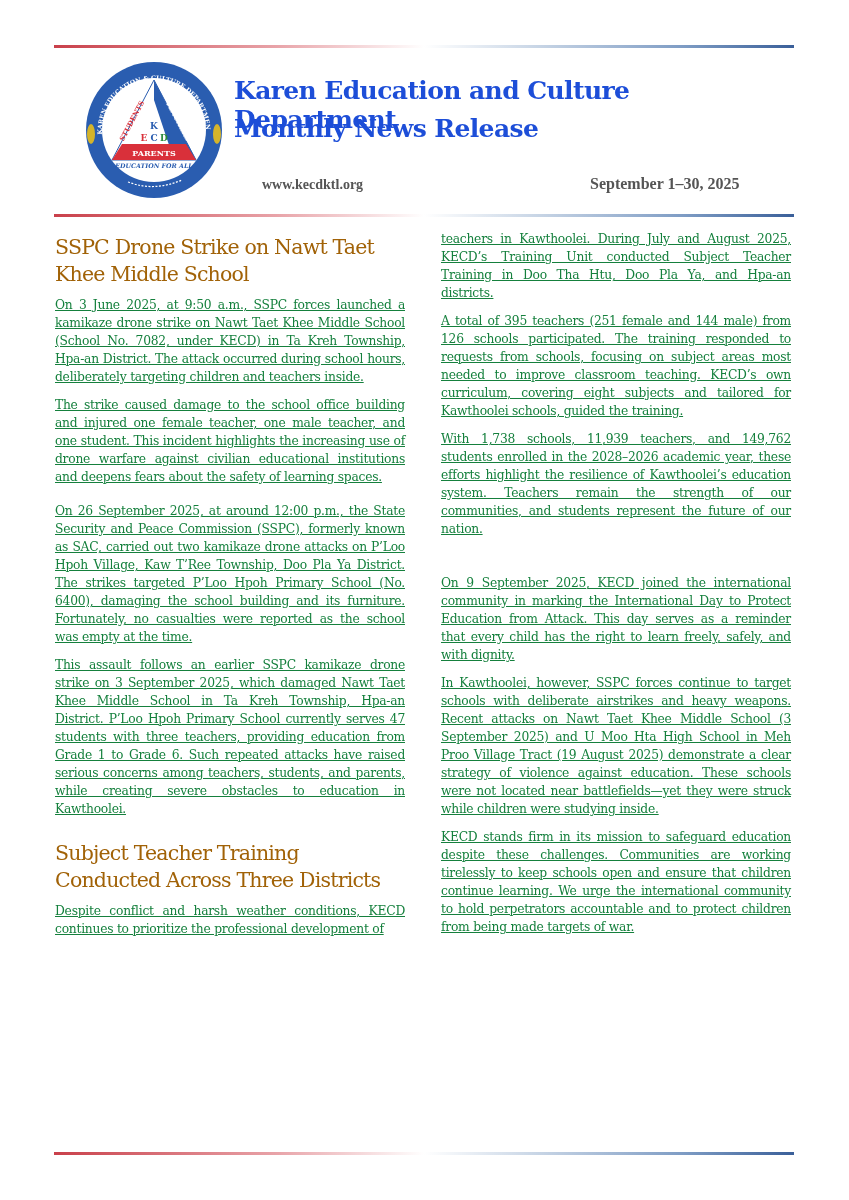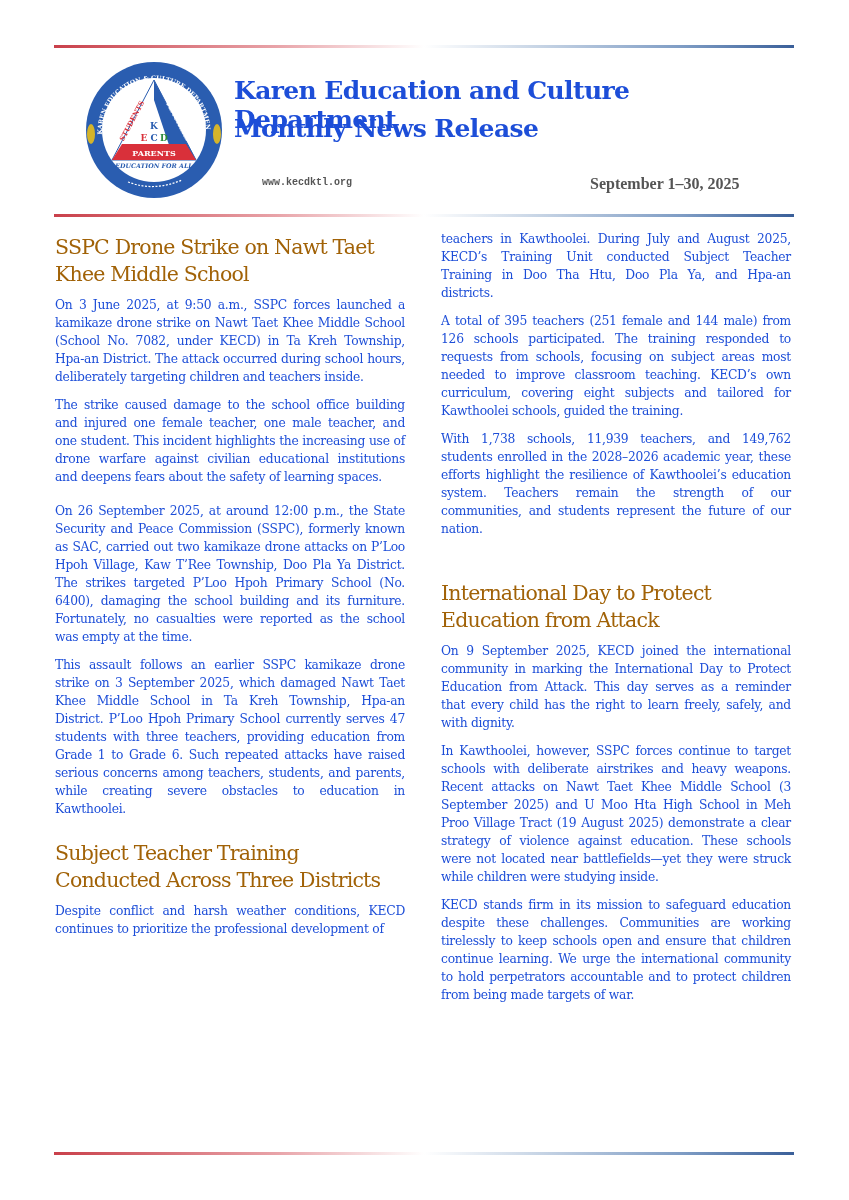--- a/index.html
+++ b/index.html
@@ -17,38 +17,38 @@
   .title {
     position: absolute; left: 234px; width: 510px; text-align: left;
     font-family: "DejaVu Serif", serif; font-weight: bold; color: #1d4ed8;
     letter-spacing: -0.6px;
   }
   .title.l1 { top: 76px; font-size: 25px; }
   .title.l2 { top: 114px; font-size: 25px; }
 
   .website {
     position: absolute; left: 262px; top: 177px;
-    font-family: Liberation Mono, monospace; font-weight: bold; font-size: 10px; color: #555;
+    font-family: Liberation Serif, serif; font-weight: bold; font-size: 14px; color: #555;
   }
   .daterange {
     position: absolute; left: 590px; top: 175px;
     font-family: Liberation Serif, serif; font-weight: bold; font-size: 16px; color: #555;
   }
 
   .col { position: absolute; top: 228px; width: 353px; }
   .col.left { left: 55px; }
   .col.right { left: 441px; top: 230px; }
 
   h2 {
     font-family: "DejaVu Serif", serif; font-weight: normal; color: #a16207;
     font-size: 20.5px; line-height: 27px; margin: 6px 0 8px 0; letter-spacing: -0.8px;
   }
   p {
     font-family: "DejaVu Serif", serif; font-size: 12.3px; line-height: 18px;
-    color: #1d4ed8; text-align: justify; margin: 0 3px 10px 0; letter-spacing: -0.25px;
+    color: #15803d; text-align: justify; margin: 0 3px 10px 0; letter-spacing: -0.25px; text-decoration: underline;
   }
   .gap-large { height: 26px; }
   .gap-h2 { height: 6px; }
 </style>
 </head>
 <body>
 
 <div class="rule top"></div>
 
 <svg class="logo" viewBox="0 0 144 140">
@@ -102,20 +102,19 @@
 </div>
 
 <div class="col right">
   <section>
     <p>teachers in Kawthoolei. During July and August 2025, KECD’s Training Unit conducted Subject Teacher Training in Doo Tha Htu, Doo Pla Ya, and Hpa-an districts.</p>
     <p>A total of 395 teachers (251 female and 144 male) from 126 schools participated. The training responded to requests from schools, focusing on subject areas most needed to improve classroom teaching. KECD’s own curriculum, covering eight subjects and tailored for Kawthoolei schools, guided the training.</p>
     <p>With 1,738 schools, 11,939 teachers, and 149,762 students enrolled in the 2028–2026 academic year, these efforts highlight the resilience of Kawthoolei’s education system. Teachers remain the strength of our communities, and students represent the future of our nation.</p>
   </section>
   <div class="gap-large"></div>
   <section>
-    <h2>International Day to Protect Education from Attack</h2>
     <p>On 9 September 2025, KECD joined the international community in marking the International Day to Protect Education from Attack. This day serves as a reminder that every child has the right to learn freely, safely, and with dignity.</p>
     <p>In Kawthoolei, however, SSPC forces continue to target schools with deliberate airstrikes and heavy weapons. Recent attacks on Nawt Taet Khee Middle School (3 September 2025) and U Moo Hta High School in Meh Proo Village Tract (19 August 2025) demonstrate a clear strategy of violence against education. These schools were not located near battlefields—yet they were struck while children were studying inside.</p>
     <p>KECD stands firm in its mission to safeguard education despite these challenges. Communities are working tirelessly to keep schools open and ensure that children continue learning. We urge the international community to hold perpetrators accountable and to protect children from being made targets of war.</p>
   </section>
 </div>
 
 <div class="rule bottom"></div>
 
 </body></html>

